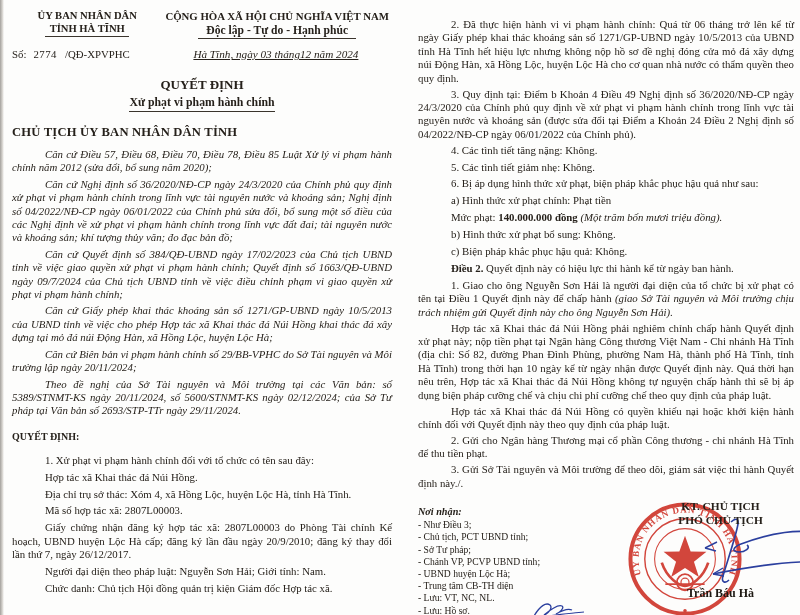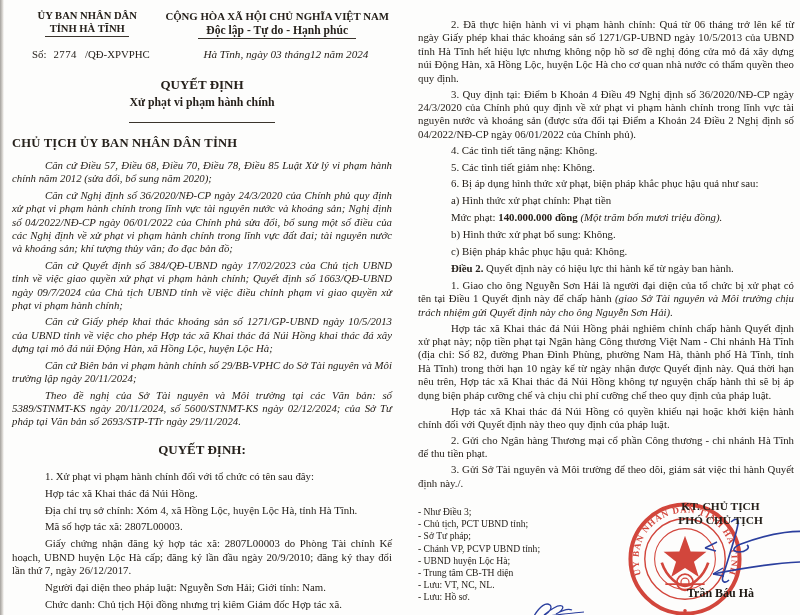--- a/index.html
+++ b/index.html
@@ -24,38 +24,38 @@
 
   
   .hdr{display:flex;justify-content:space-between;align-items:flex-start;}
   .org-block{width:152px;text-align:center;font-weight:bold;font-size:10.6px;line-height:12.5px;}
   .org-underline{width:84px;border-bottom:1.4px solid #3a342c;margin:1px auto 0;}
   .nat-block{width:232px;text-align:center;font-weight:bold;font-size:10.8px;line-height:13.5px;}
   .nat-motto{font-size:11.6px;}
   .nat-underline{width:158px;border-bottom:1.4px solid #3a342c;margin:1px auto 0;}
 
   .meta-row{display:flex;align-items:baseline;margin-top:9px;}
-  .doc-number{font-size:10.8px;white-space:nowrap;margin-left:20px;}
+  .doc-number{font-size:10.8px;white-space:nowrap;}
   .doc-number .num{margin:0 8px 0 7px;letter-spacing:.5px;}
-  .date-line{flex:1;text-align:center;font-style:italic;font-size:11.2px;padding-left:30px;}
+  .date-line{flex:1;text-align:center;font-style:italic;font-size:11.2px;padding-left:30px;text-decoration:underline;}
 
   .title-block{text-align:center;margin-top:17px;}
   .title-1{font-weight:bold;font-size:13px;line-height:15px;}
   .title-2{font-weight:bold;font-size:11.8px;line-height:15px;display:inline-block;
-           border-bottom:1.3px solid #3a342c;padding-bottom:12px;}
+           border-bottom:1.3px solid #3a342c;padding-bottom:1px;}
   .authority{text-align:left;font-weight:bold;font-size:12.6px;margin-top:13px;letter-spacing:.2px;}
 
   
   p{margin:0 0 2.5px 0;font-size:10.8px;line-height:13.4px;text-align:justify;}
   .ind{text-indent:33px;}
   .italic{font-style:italic;}
   .bold{font-weight:bold;}
   .recitals{margin-top:8px;}
   .recitals p{margin-bottom:3px;}
-  .decide-heading{text-align:center;font-weight:bold;font-size:13px;margin:13px 0 12px 0;}
+  .decide-heading{text-align:left;font-weight:bold;font-size:10px;margin:13px 0 12px 0;}
   .article-label{font-weight:bold;font-size:11.2px;margin-bottom:3px;}
   .single{margin-bottom:3.5px;}
 
   
   .p2-footer{position:relative;margin-top:16px;height:118px;}
   .recipients{position:absolute;left:0;top:0;width:210px;font-size:9.6px;line-height:12.2px;}
   .recipients-label{font-weight:bold;font-style:italic;font-size:10.2px;margin-bottom:1px;}
   .recipient-item{white-space:nowrap;}
   .sign-block{position:absolute;left:205px;top:-6px;width:195px;text-align:center;}
   .sign-title{font-weight:bold;font-size:11.4px;line-height:13.5px;position:relative;z-index:4;}
@@ -105,25 +105,25 @@
       <p class="ind italic">Căn cứ Quyết định số 384/QĐ-UBND ngày 17/02/2023 của Chủ tịch UBND tỉnh về việc giao quyền xử phạt vi phạm hành chính; Quyết định số 1663/QĐ-UBND ngày 09/7/2024 của Chủ tịch UBND tỉnh về việc điều chỉnh phạm vi giao quyền xử phạt vi phạm hành chính;</p>
       <p class="ind italic">Căn cứ Giấy phép khai thác khoáng sản số 1271/GP-UBND ngày 10/5/2013 của UBND tỉnh về việc cho phép Hợp tác xã Khai thác đá Núi Hồng khai thác đá xây dựng tại mỏ đá núi Động Hàn, xã Hồng Lộc, huyện Lộc Hà;</p>
       <p class="ind italic">Căn cứ Biên bản vi phạm hành chính số 29/BB-VPHC do Sở Tài nguyên và Môi trường lập ngày 20/11/2024;</p>
       <p class="ind italic">Theo đề nghị của Sở Tài nguyên và Môi trường tại các Văn bản: số 5389/STNMT-KS ngày 20/11/2024, số 5600/STNMT-KS ngày 02/12/2024; của Sở Tư pháp tại Văn bản số 2693/STP-TTr ngày 29/11/2024.</p>
     </div>
 
     <div class="decide-heading">QUYẾT ĐỊNH:</div>
 
     <p class="ind single">1. Xử phạt vi phạm hành chính đối với tổ chức có tên sau đây:</p>
     <p class="ind single">Hợp tác xã Khai thác đá Núi Hồng.</p>
-    <p class="ind single">Địa chỉ trụ sở chính: Xóm 4, xã Hồng Lộc, huyện Lộc Hà, tỉnh Hà Tĩnh.</p>
+    <p class="ind single">Địa chỉ trụ sở thác: Xóm 4, xã Hồng Lộc, huyện Lộc Hà, tỉnh Hà Tĩnh.</p>
     <p class="ind single">Mã số hợp tác xã: 2807L00003.</p>
     <p class="ind single">Giấy chứng nhận đăng ký hợp tác xã: 2807L00003 do Phòng Tài chính Kế hoạch, UBND huyện Lộc Hà cấp; đăng ký lần đầu ngày 20/9/2010; đăng ký thay đổi lần thứ 7, ngày 26/12/2017.</p>
     <p class="ind single">Người đại diện theo pháp luật: Nguyễn Sơn Hải; Giới tính: Nam.</p>
-    <p class="ind single">Chức danh: Chủ tịch Hội đồng nhưng trị kiêm Giám đốc Hợp tác xã.</p>
+    <p class="ind single">Chức danh: Chủ tịch Hội đồng quản trị kiện Giám đốc Hợp tác xã.</p>
   </div>
 
   <div class="page page2">
     <p class="ind">2. Đã thực hiện hành vi vi phạm hành chính: Quá từ 06 tháng trở lên kể từ ngày Giấy phép khai thác khoáng sản số 1271/GP-UBND ngày 10/5/2013 của UBND tỉnh Hà Tĩnh hết hiệu lực nhưng không nộp hồ sơ đề nghị đóng cửa mỏ đá xây dựng núi Động Hàn, xã Hồng Lộc, huyện Lộc Hà cho cơ quan nhà nước có thẩm quyền theo quy định.</p>
     <p class="ind">3. Quy định tại: Điểm b Khoản 4 Điều 49 Nghị định số 36/2020/NĐ-CP ngày 24/3/2020 của Chính phủ quy định về xử phạt vi phạm hành chính trong lĩnh vực tài nguyên nước và khoáng sản (được sửa đổi tại Điểm a Khoản 24 Điều 2 Nghị định số 04/2022/NĐ-CP ngày 06/01/2022 của Chính phủ).</p>
     <p class="ind single">4. Các tình tiết tăng nặng: Không.</p>
     <p class="ind single">5. Các tình tiết giảm nhẹ: Không.</p>
     <p class="ind single">6. Bị áp dụng hình thức xử phạt, biện pháp khắc phục hậu quả như sau:</p>
     <p class="ind single">a) Hình thức xử phạt chính: Phạt tiền</p>
     <p class="ind single"><span>Mức phạt: </span><span class="bold">140.000.000 đồng </span><span class="italic">(Một trăm bốn mươi triệu đồng).</span></p>
@@ -131,20 +131,21 @@
     <p class="ind single">c) Biện pháp khắc phục hậu quả: Không.</p>
     <p class="ind single"><span class="bold">Điều 2.</span><span> Quyết định này có hiệu lực thi hành kể từ ngày ban hành.</span></p>
     <p class="ind"><span>1. Giao cho ông Nguyễn Sơn Hải là người đại diện của tổ chức bị xử phạt có tên tại Điều 1 Quyết định này để chấp hành </span><span class="italic">(giao Sở Tài nguyên và Môi trường chịu trách nhiệm gửi Quyết định này cho ông Nguyễn Sơn Hải).</span></p>
     <p class="ind">Hợp tác xã Khai thác đá Núi Hồng phải nghiêm chỉnh chấp hành Quyết định xử phạt này; nộp tiền phạt tại Ngân hàng Công thương Việt Nam - Chi nhánh Hà Tĩnh (địa chỉ: Số 82, đường Phan Đình Phùng, phường Nam Hà, thành phố Hà Tĩnh, tỉnh Hà Tĩnh) trong thời hạn 10 ngày kể từ ngày nhận được Quyết định này. Quá thời hạn nêu trên, Hợp tác xã Khai thác đá Núi Hồng không tự nguyện chấp hành thì sẽ bị áp dụng biện pháp cưỡng chế và chịu chi phí cưỡng chế theo quy định của pháp luật.</p>
     <p class="ind">Hợp tác xã Khai thác đá Núi Hồng có quyền khiếu nại hoặc khởi kiện hành chính đối với Quyết định này theo quy định của pháp luật.</p>
     <p class="ind">2. Gửi cho Ngân hàng Thương mại cổ phần Công thương - chi nhánh Hà Tĩnh để thu tiền phạt.</p>
     <p class="ind">3. Gửi Sở Tài nguyên và Môi trường để theo dõi, giám sát việc thi hành Quyết định này./.</p>
 
     <div class="p2-footer">
       <div class="recipients">
+        <div class="recipients-label">Nơi nhận:</div>
         <div class="recipient-item">- Như Điều 3;</div>
         <div class="recipient-item">- Chủ tịch, PCT UBND tỉnh;</div>
         <div class="recipient-item">- Sở Tư pháp;</div>
         <div class="recipient-item">- Chánh VP, PCVP UBND tỉnh;</div>
         <div class="recipient-item">- UBND huyện Lộc Hà;</div>
         <div class="recipient-item">- Trung tâm CB-TH diện</div>
         <div class="recipient-item">- Lưu: VT, NC, NL.</div>
         <div class="recipient-item">- Lưu: Hồ sơ.</div>
         <svg class="initials" width="62" height="26" viewBox="0 0 62 26">
           <path d="M8 18 C14 8 20 4 24 7 C27 10 22 16 18 17 C24 12 32 6 36 8 C39 10 33 15 30 16 C35 13 42 10 46 12" fill="none" stroke="#2b3f9e" stroke-width="1.3"></path>

